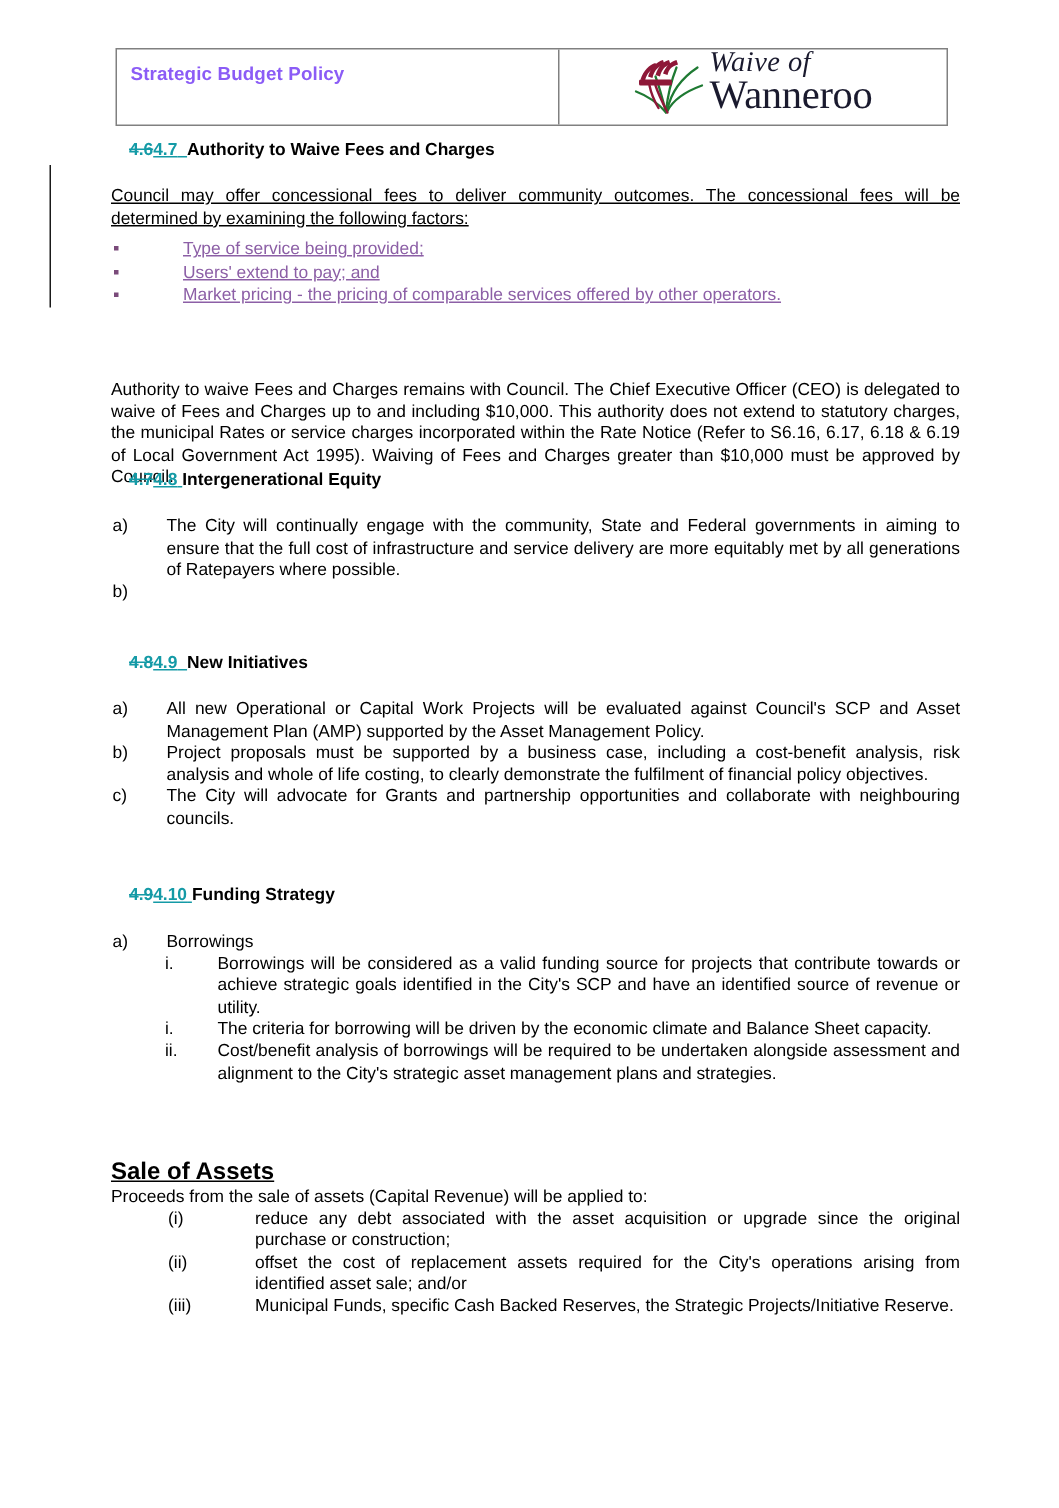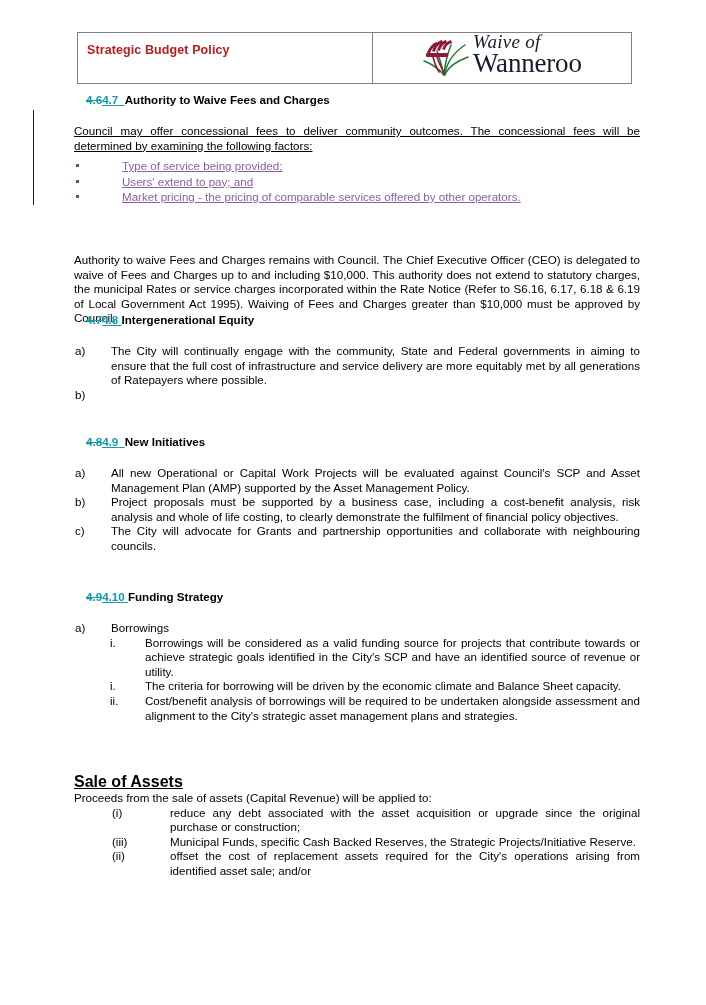--- a/index.html
+++ b/index.html
@@ -37,21 +37,21 @@
   .header-cell-title {
     width: 295px;
     border-right: 1px solid #808080;
     box-sizing: border-box;
     padding: 7px 0 0 9px;
   }
   .header-title-text {
     font-size: 12.5px;
     font-weight: bold;
     letter-spacing: 0.1px;
-    color: #b91c1c;
+    color: #8b5cf6;
   }
   .header-cell-logo {
     flex: 1;
     position: relative;
     box-sizing: border-box;
   }
   .logo-wrap {
     position: absolute;
     left: 42px;
     top: -2px;
@@ -382,24 +382,24 @@
 
     <div class="blk" style="top:773px;">
       <p class="sub-head">Sale of Assets</p>
       <p class="para">Proceeds from the sale of assets (Capital Revenue) will be applied to:</p>
       <ul class="paren-list">
         <li>
           <span class="mk">(i)</span>
           <span>reduce any debt associated with the asset acquisition or upgrade since the original purchase or construction;</span>
         </li>
         <li>
+          <span class="mk">(ii)</span>
+          <span>offset the cost of replacement assets required for the City's operations arising from identified asset sale; and/or</span>
+        </li>
+        <li>
           <span class="mk">(iii)</span>
           <span>Municipal Funds, specific Cash Backed Reserves, the Strategic Projects/Initiative Reserve.</span>
         </li>
-        <li>
-          <span class="mk">(ii)</span>
-          <span>offset the cost of replacement assets required for the City's operations arising from identified asset sale; and/or</span>
-        </li>
       </ul>
     </div>
 
   </div>
 </div>
 
 </body></html>

